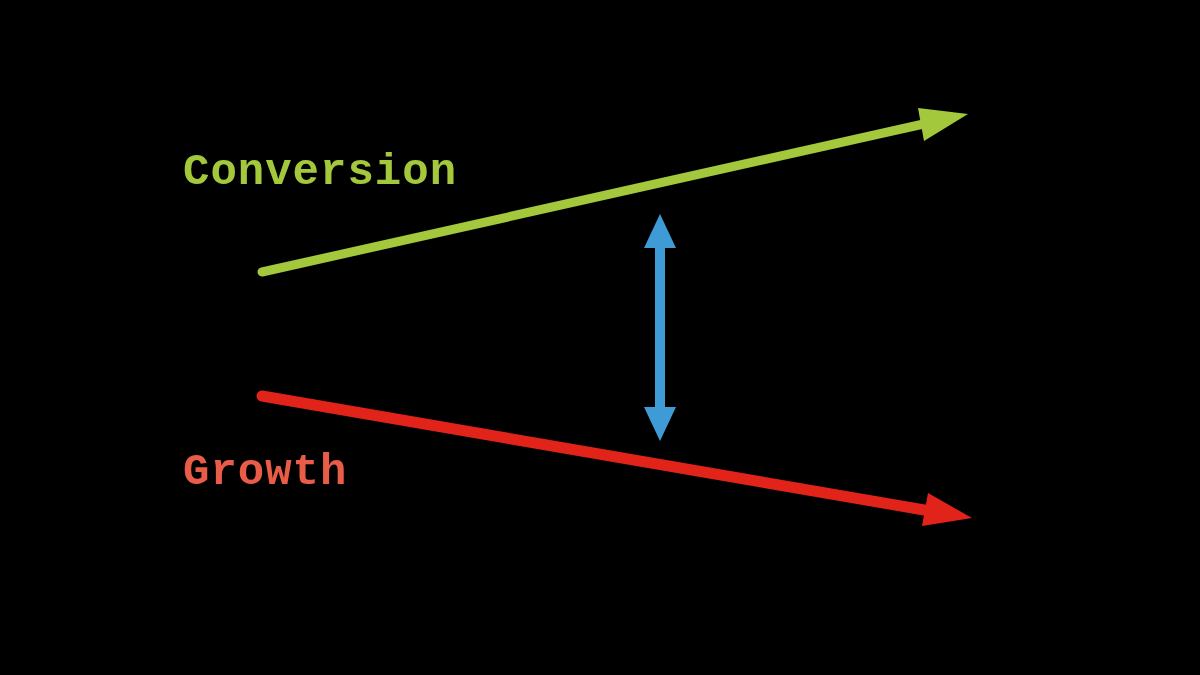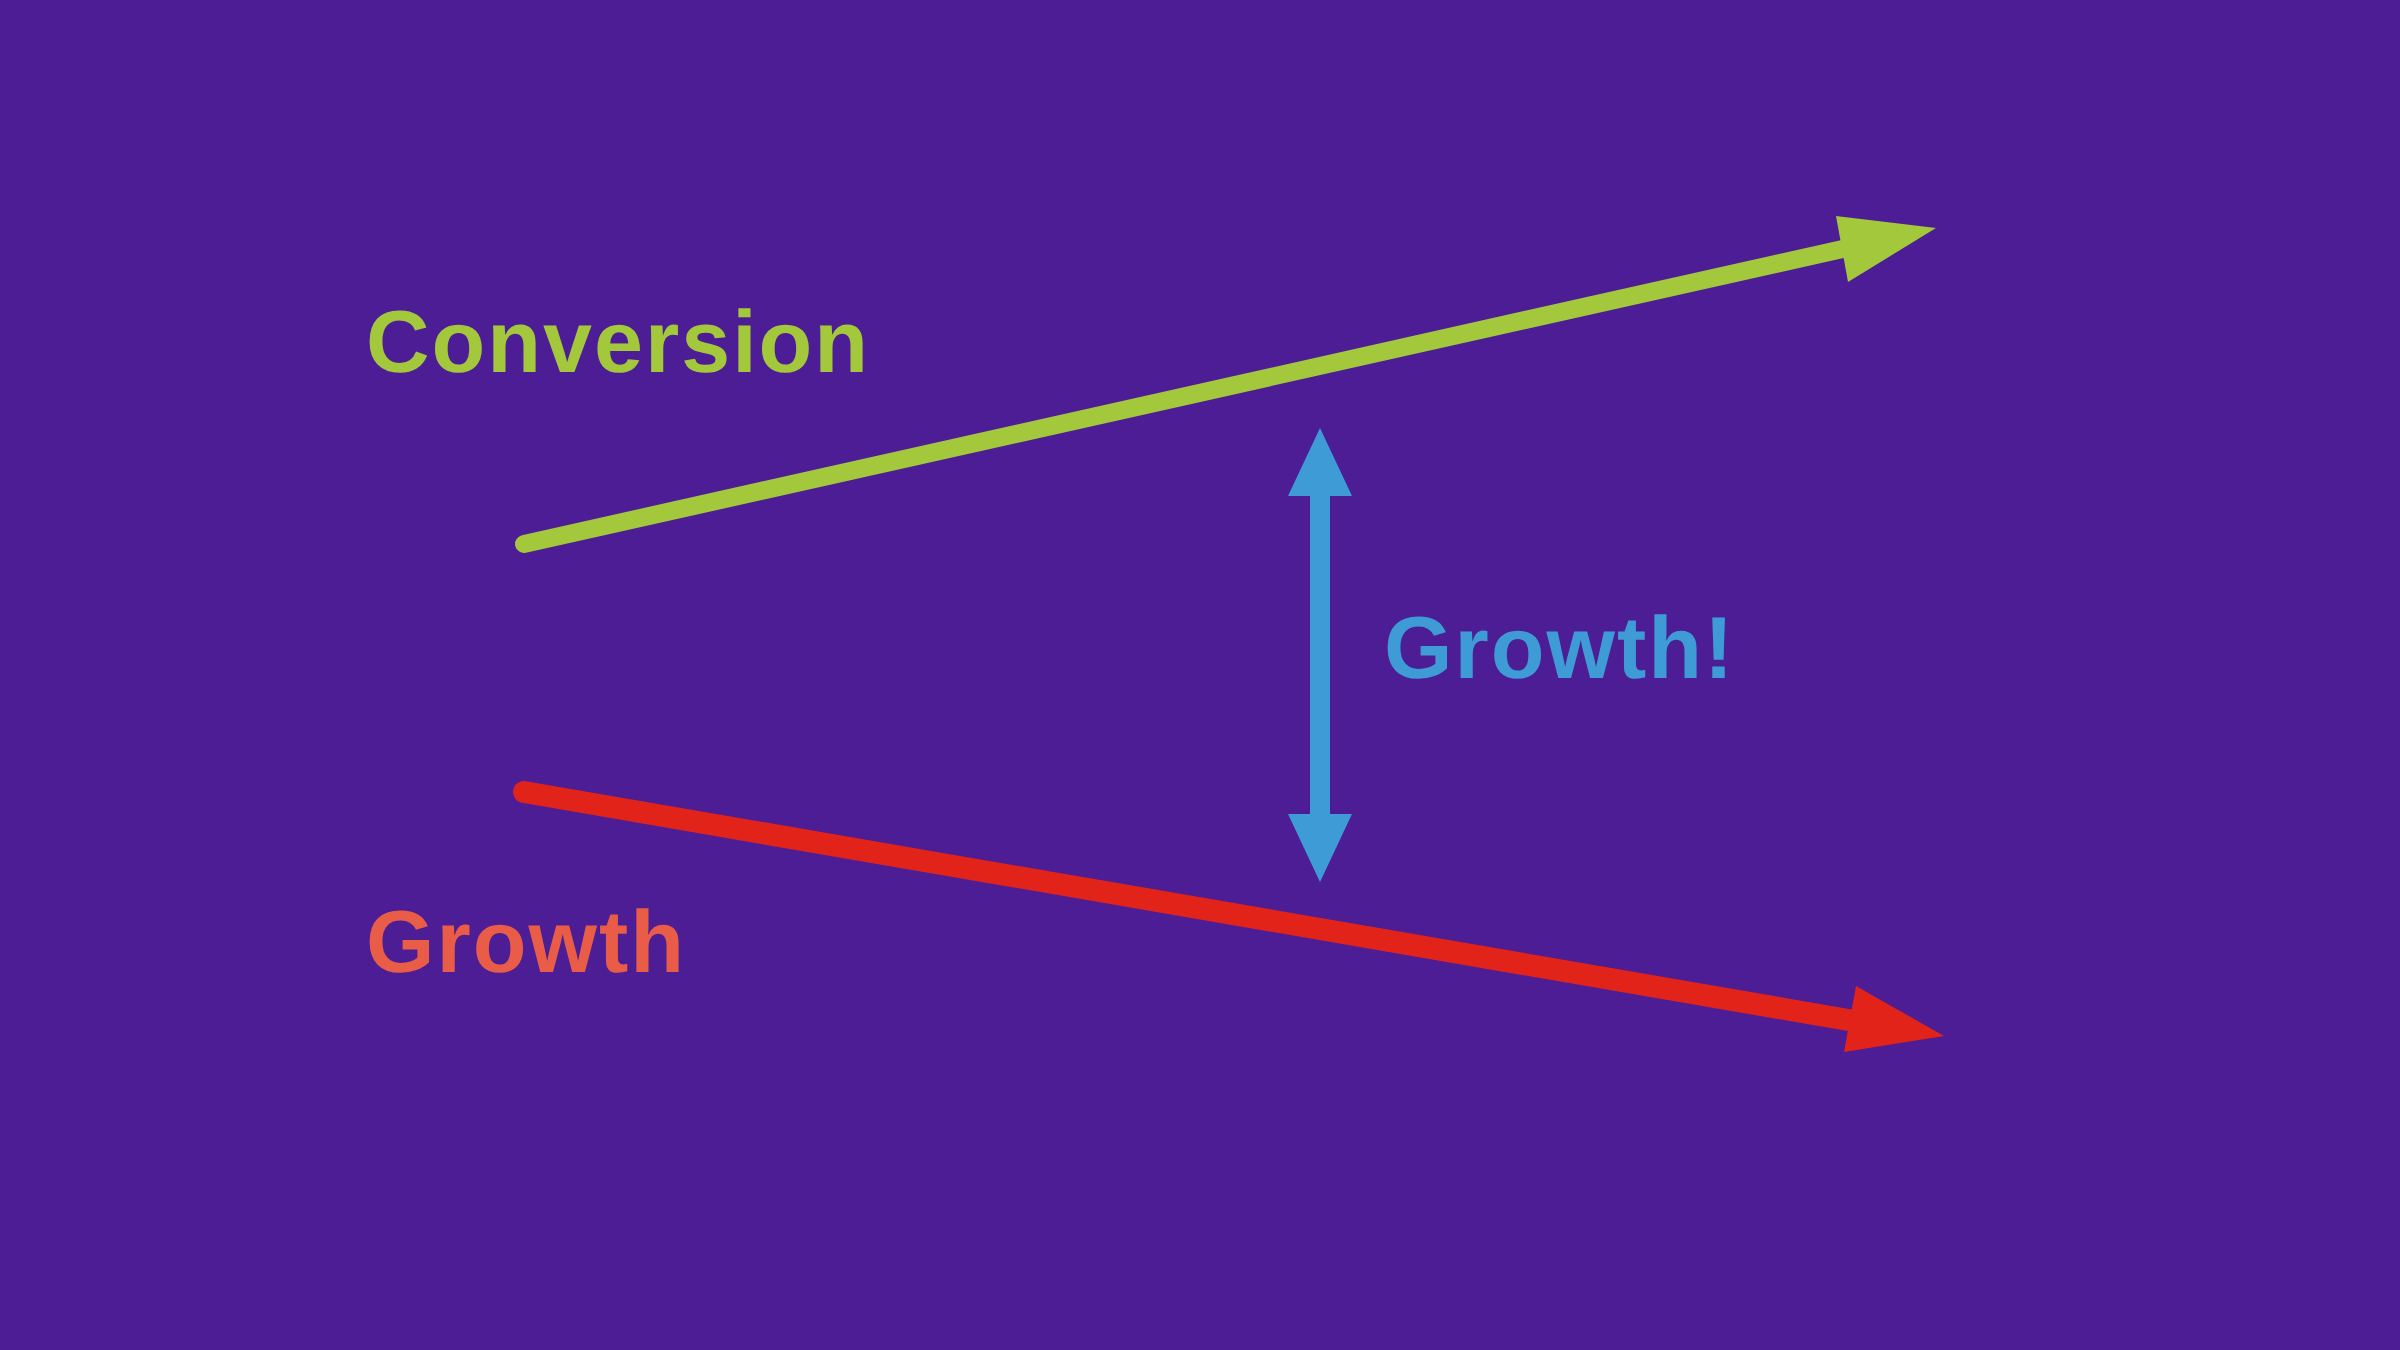--- a/index.html
+++ b/index.html
@@ -31,21 +31,21 @@
     white-space: nowrap;
     user-select: none;
   }
   .label-conversion { left: 183px; top: 150px; }
   .label-growth     { left: 692px; top: 303px; }
   .label-churn      { left: 183px; top: 450px; }
 </style>
 </head>
 <body>
 
-<div class="canvas" style="background-color: #4c1d95;">
+<div class="canvas" style="background-color: #000000; font-family: Liberation Mono, monospace;">
 
   <svg class="arrows" viewBox="0 0 1200 675" xmlns="http://www.w3.org/2000/svg" aria-hidden="true">
 
     <g style="color: rgb(163, 200, 60);">
       <line x1="262" y1="272" x2="928" y2="123" stroke="currentColor" stroke-width="9" stroke-linecap="round"></line>
       <polygon points="968,114 924,141 918,108" fill="currentColor"></polygon>
     </g>
 
     <g style="color: rgb(63, 155, 213);">
       <line x1="660" y1="244" x2="660" y2="411" stroke="currentColor" stroke-width="10"></line>
@@ -54,17 +54,16 @@
     </g>
 
     <g style="color: rgb(225, 35, 26);">
       <line x1="262" y1="396" x2="930" y2="511" stroke="currentColor" stroke-width="11" stroke-linecap="round"></line>
       <polygon points="972,518 922,526 928,493" fill="currentColor"></polygon>
     </g>
   </svg>
 
   <div class="label label-conversion" style="color: rgb(163, 200, 60);">Conversion</div>
 
-  <div class="label label-growth" style="color: rgb(63, 155, 213);">Growth!</div>
 
   <div class="label label-churn" style="color: rgb(232, 92, 72);">Growth</div>
 
 </div>
 
 </body></html>

